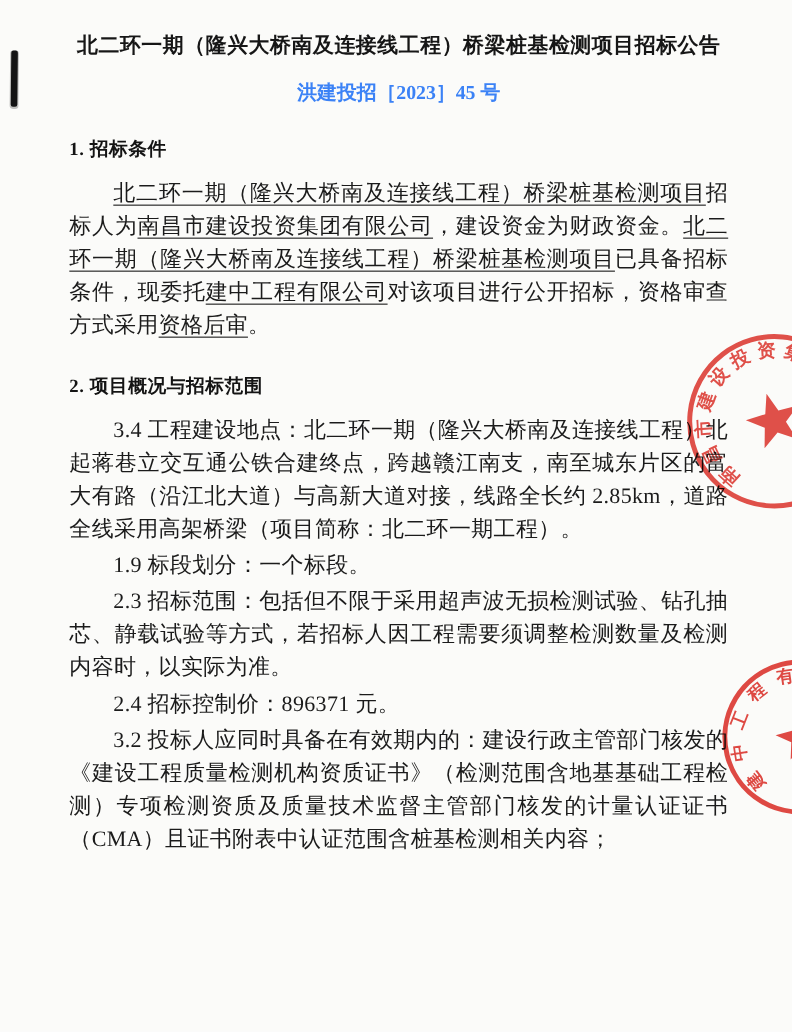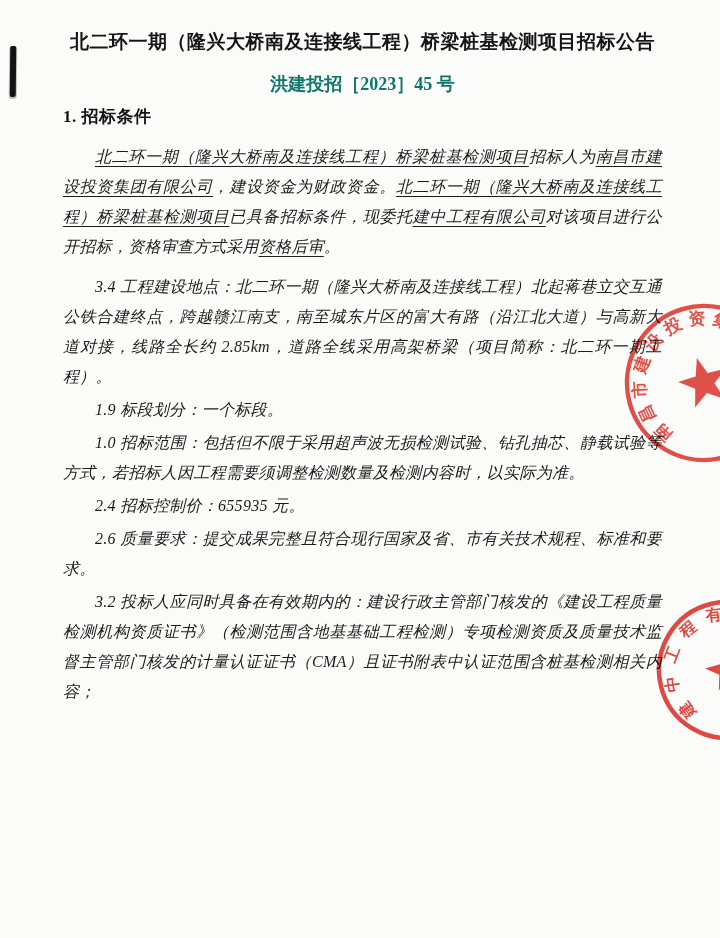--- a/index.html
+++ b/index.html
@@ -24,38 +24,37 @@
     letter-spacing: 0.5px;
     line-height: 28px;
     margin-top: 4px;
     color: #161616;
   }
   .doc-number {
     text-align: center;
     font-size: 18px;
     font-weight: bold;
     margin-top: 16px;
-    color: #0f766e;
+    color: #3b82f6;
   }
   h2.sec {
     font-size: 17px;
     font-weight: bold;
     color: #141414;
-    margin-top: 9px;
+    margin-top: 28px;
     margin-bottom: 14px;
     letter-spacing: 0.5px;
   }
   p.clause {
-    font-size: 16px;
+    font-size: 20px;
     line-height: 30px;
     text-align: justify;
     text-indent: 2em;
     margin: 3px 0;
     letter-spacing: 0.3px;
-    font-style: italic;
   }
   p.first-para { margin-bottom: 10px; }
   .u {
     text-decoration: underline;
     text-underline-offset: 4px;
     text-decoration-thickness: 1px;
   }
   
   .binding-mark {
     position: absolute;
@@ -81,26 +80,26 @@
 
 <div class="page">
 
   <div class="title">北二环一期（隆兴大桥南及连接线工程）桥梁桩基检测项目招标公告</div>
   <div class="doc-number">洪建投招［2023］45 号</div>
 
   <h2 class="sec">1. 招标条件</h2>
 
   <p class="clause first-para"><span class="u">北二环一期（隆兴大桥南及连接线工程）桥梁桩基检测项目</span><span>招标人为</span><span class="u">南昌市建设投资集团有限公司</span><span>，建设资金为财政资金。</span><span class="u">北二环一期（隆兴大桥南及连接线工程）桥梁桩基检测项目</span><span>已具备招标条件，现委托</span><span class="u">建中工程有限公司</span><span>对该项目进行公开招标，资格审查方式采用</span><span class="u">资格后审</span><span>。</span></p>
 
+  <h2 class="sec">2. 项目概况与招标范围</h2>
 
   <p class="clause">3.4 工程建设地点：北二环一期（隆兴大桥南及连接线工程）北起蒋巷立交互通公铁合建终点，跨越赣江南支，南至城东片区的富大有路（沿江北大道）与高新大道对接，线路全长约 2.85km，道路全线采用高架桥梁（项目简称：北二环一期工程）。</p>
   <p class="clause">1.9 标段划分：一个标段。</p>
-  <p class="clause">1.0 招标范围：包括但不限于采用超声波无损检测试验、钻孔抽芯、静载试验等方式，若招标人因工程需要须调整检测数量及检测内容时，以实际为准。</p>
-  <p class="clause">2.4 招标控制价：655935 元。</p>
-  <p class="clause">2.6 质量要求：提交成果完整且符合现行国家及省、市有关技术规程、标准和要求。</p>
+  <p class="clause">2.3 招标范围：包括但不限于采用超声波无损检测试验、钻孔抽芯、静载试验等方式，若招标人因工程需要须调整检测数量及检测内容时，以实际为准。</p>
+  <p class="clause">2.4 招标控制价：896371 元。</p>
 
 
   <p class="clause">3.2 投标人应同时具备在有效期内的：建设行政主管部门核发的《建设工程质量检测机构资质证书》（检测范围含地基基础工程检测）专项检测资质及质量技术监督主管部门核发的计量认证证书（CMA）且证书附表中认证范围含桩基检测相关内容；</p>
 
 </div>
 
 <div class="binding-mark"></div>
 
 <div class="seal seal-upper">
   <svg viewBox="0 0 190 190">

